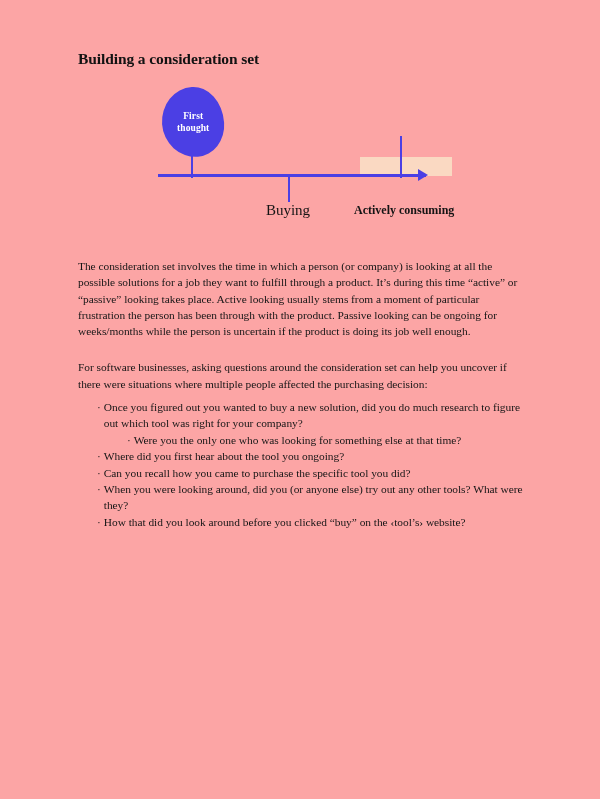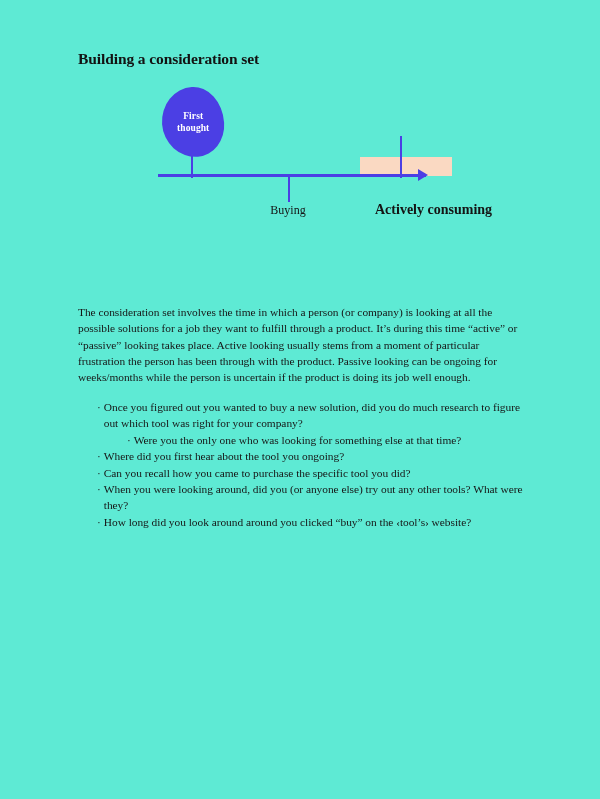--- a/index.html
+++ b/index.html
@@ -14,21 +14,21 @@
     font-family: "Liberation Serif", "DejaVu Serif", serif;
     color: #1a1a1a;
     overflow: hidden;
   }
 
   #page {
     position: absolute;
     inset: 0;
     width: 600px;
     height: 799px;
-    background: #5eead4;
+    background: #fca5a5;
   }
 
   
   .page-title {
     position: absolute;
     left: 78px;
     top: 40px;
     font-size: 15.5px;
     font-weight: bold;
     letter-spacing: -0.1px;
@@ -109,30 +109,29 @@
     position: absolute;
     font-size: 9px;
     color: #141414;
     text-align: center;
     line-height: 12.5px;
     white-space: nowrap;
   }
   .dg-label.bold { font-weight: bold; }
 
   .label-focus    { left: 196px; top: 22px; width: 110px; }
-  .label-buying   { left: 108px; top: 122px; width: 60px; font-size: 12px; }
-  .label-active   { left: 225px; top: 122px; width: 96px; font-size: 14px; }
+  .label-buying   { left: 108px; top: 122px; width: 60px; font-size: 15px; }
+  .label-active   { left: 204px; top: 122px; width: 96px; font-size: 12px; }
 
   
   .body-col {
     position: absolute;
     left: 78px;
     top: 258px;
     width: 444px;
-    margin-top: 46px;
   }
   p.para {
     margin: 0 0 20px 0;
     font-size: 11.4px;
     line-height: 16.3px;
     text-align: left;
     color: #161616;
     letter-spacing: -0.03px;
   }
 
@@ -204,20 +203,21 @@
 
 
     <div class="dg-label label-buying">Buying</div>
 
     <div class="dg-label bold label-active">Actively consuming</div>
 
   </div>
 
   <div class="body-col">
     <p class="para">The consideration set involves the time in which a person (or company) is looking at all the possible solutions for a job they want to fulfill through a product. It’s during this time “active” or “passive” looking takes place. Active looking usually stems from a moment of particular frustration the person has been through with the product. Passive looking can be ongoing for weeks/months while the person is uncertain if the product is doing its job well enough.</p>
+    <p class="para">For software businesses, asking questions around the consideration set can help you uncover if there were situations where multiple people affected the purchasing decision:</p>
   </div>
 
   <div class="qlist">
       <div class="q-item indent-1">
         <span class="bullet">·</span>
         <span class="q-text">Once you figured out you wanted to buy a new solution, did you do much research to figure out which tool was right for your company?</span>
       </div>
       <div class="q-item indent-2">
         <span class="bullet">·</span>
         <span class="q-text">Were you the only one who was looking for something else at that time?</span>
@@ -229,18 +229,18 @@
       <div class="q-item indent-1">
         <span class="bullet">·</span>
         <span class="q-text">Can you recall how you came to purchase the specific tool you did?</span>
       </div>
       <div class="q-item indent-1">
         <span class="bullet">·</span>
         <span class="q-text">When you were looking around, did you (or anyone else) try out any other tools? What were they?</span>
       </div>
       <div class="q-item indent-1">
         <span class="bullet">·</span>
-        <span class="q-text">How long did you look around around you clicked “buy” on the ‹tool’s› website?</span>
+        <span class="q-text">How that did you look around before you clicked “buy” on the ‹tool’s› website?</span>
       </div>
     </div>
 
 
 </div>
 
 </body></html>

